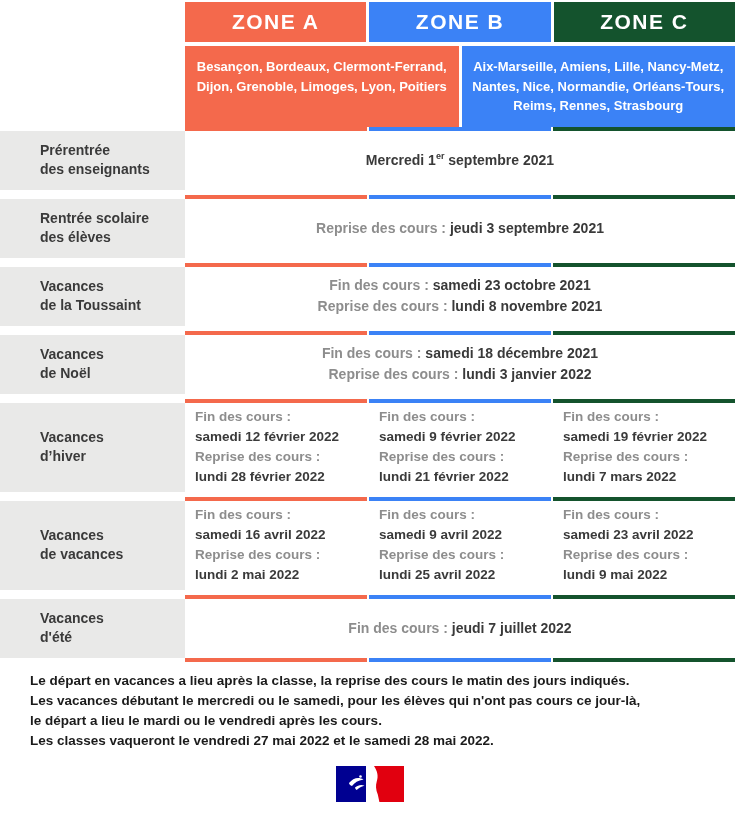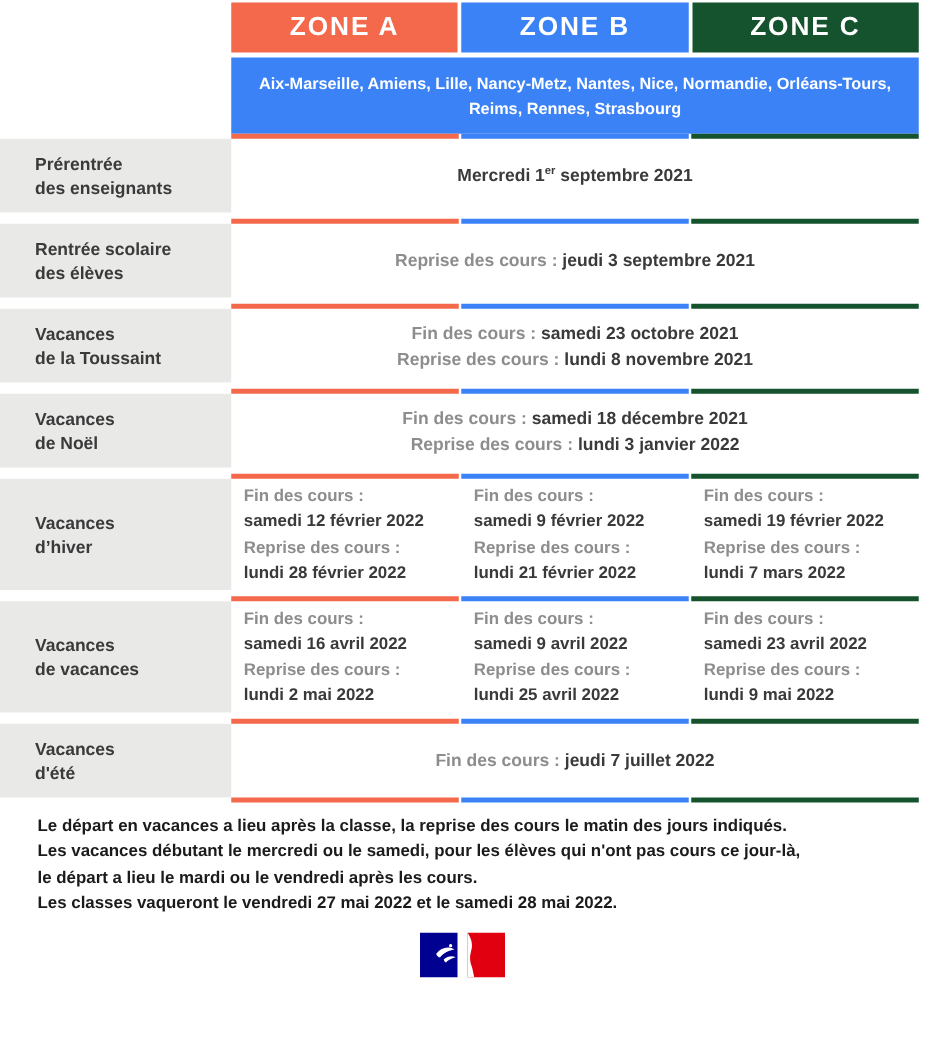--- a/index.html
+++ b/index.html
@@ -21,21 +21,21 @@
   }
   .za { background:#f4694c; }
   .zb { background:#3b82f6; }
   .zc { background:#14532d; }
 
   
   .row { display:flex; margin-bottom:5px; }
   .row-label {
     width:185px; flex:none; background:#e9e9e8; margin-top:4px;
     display:flex; flex-direction:column; justify-content:center;
-    padding-left:28px; font-weight:bold; font-size:14px; color:#3a3a3a; line-height:1.35;
+    padding-left:40px; font-weight:bold; font-size:14px; color:#3a3a3a; line-height:1.35;
   }
   .row-main { flex:1; display:flex; flex-direction:column; }
   .tricolor { display:flex; gap:2px; height:4px; flex:none; }
   .tricolor i { flex:1; display:block; }
   .row-content {
     flex:1; min-height:59px; display:flex; align-items:center; justify-content:center;
     text-align:center; font-size:14px; color:#3a3a3a; line-height:1.5;
   }
   .row-content b { font-weight:bold; color:#3a3a3a; }
   .muted { color:#8d8d8d; font-weight:bold; }
@@ -65,20 +65,21 @@
 <div class="page">
   <div class="cal">
 
     <div class="hdr-titles">
       <div class="zone-title za">ZONE A</div>
       <div class="zone-title zb">ZONE B</div>
       <div class="zone-title zc">ZONE C</div>
     </div>
 
     <div class="hdr-cities">
+      <div class="zone-cities za">Besançon, Bordeaux, Clermont-Ferrand, Dijon, Grenoble, Limoges, Lyon, Poitiers</div>
       <div class="zone-cities zb">Aix-Marseille, Amiens, Lille, Nancy-Metz, Nantes, Nice, Normandie, Orléans-Tours, Reims, Rennes, Strasbourg</div>
     </div>
 
     <div class="row">
       <div class="row-label">
         <span>Prérentrée</span>
         <span>des enseignants</span>
       </div>
       <div class="row-main">
         <div class="tricolor">

